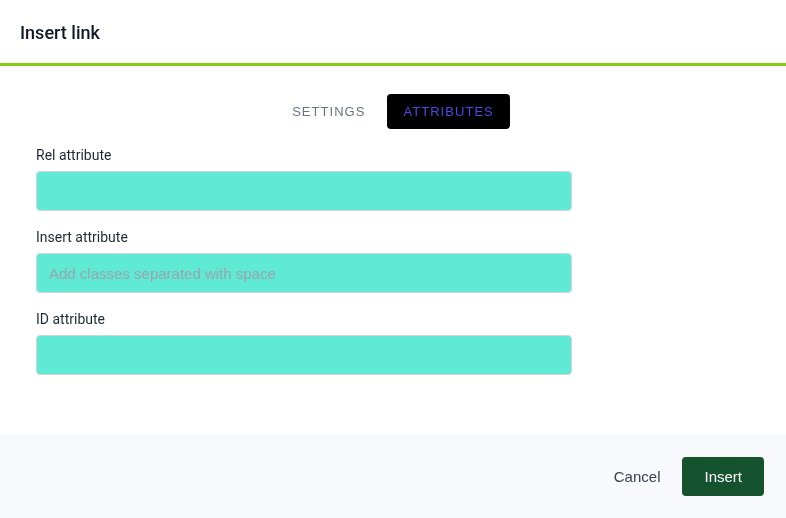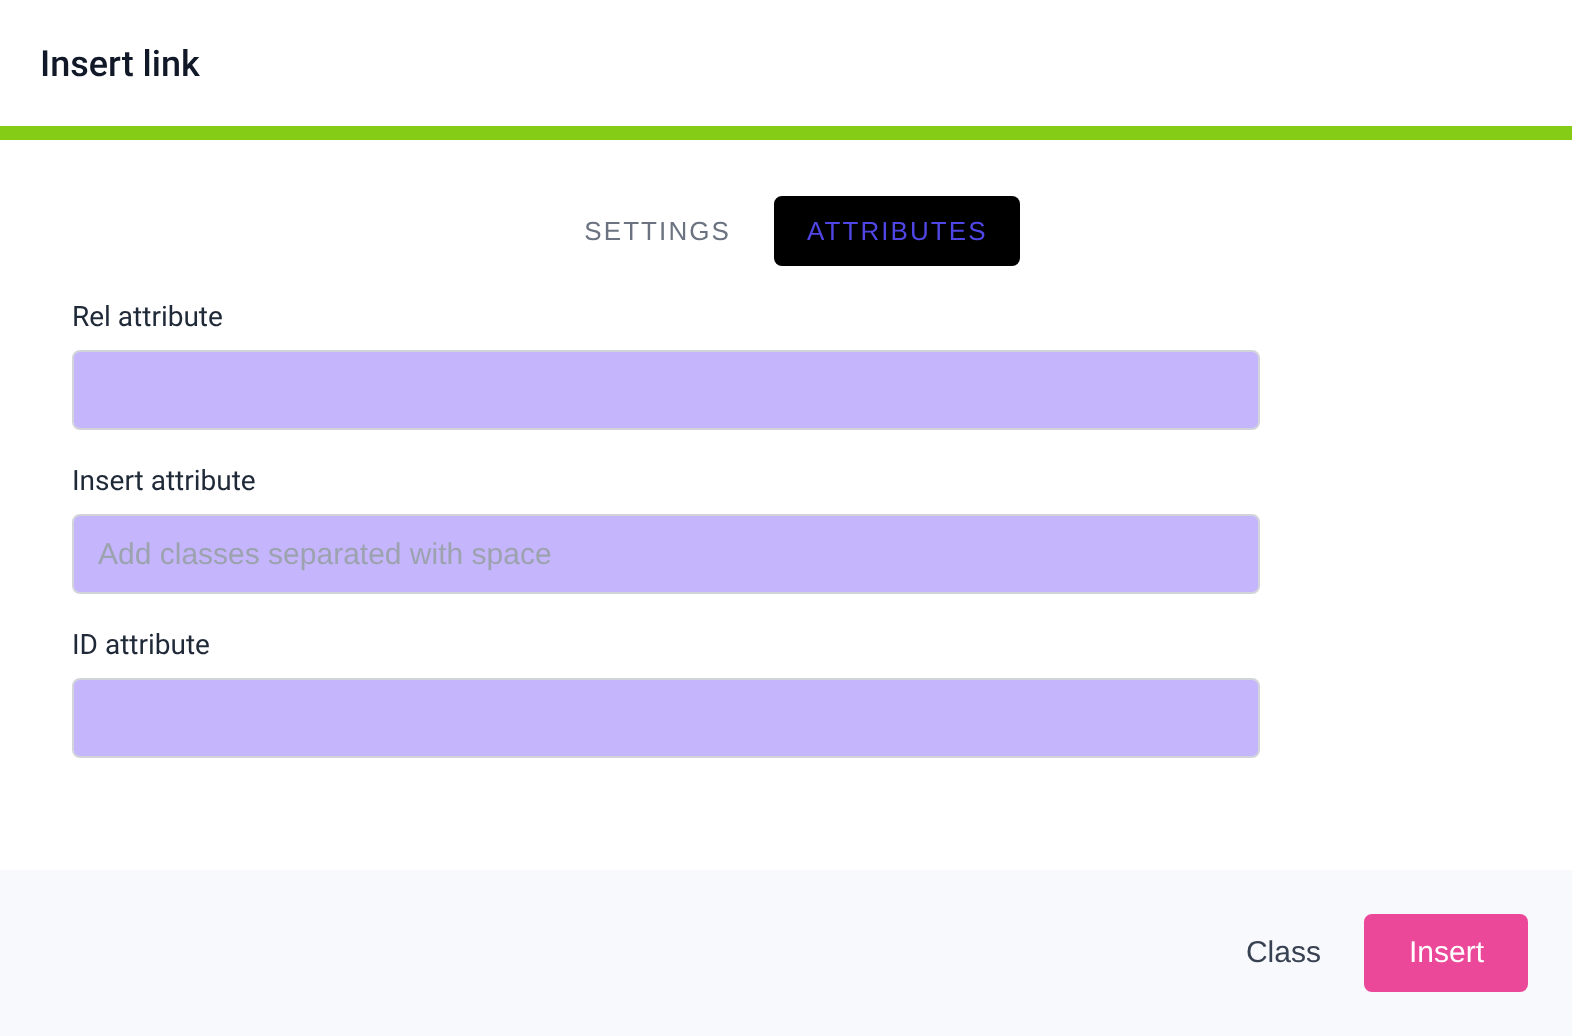--- a/index.html
+++ b/index.html
@@ -11,21 +11,21 @@
       font-family: -apple-system, BlinkMacSystemFont, "Segoe UI", Roboto, Helvetica, Arial, sans-serif;
       background: #ffffff;
       color: #1a1a2e;
       width: 786px;
       height: 518px;
       overflow: hidden;
       position: relative;
     }
     .dialog-header {
       padding: 22px 20px 20px 20px;
-      border-bottom: 7px solid #84cc16;
+      border-bottom: 3px solid #84cc16;
     }
     .dialog-title {
       font-size: 18px;
       font-weight: 500;
       color: #111827;
     }
     .tabs-row {
       display: flex;
       gap: 6px;
       padding: 16px 20px 0 20px;
@@ -55,26 +55,26 @@
       margin-bottom: 18px;
     }
     .field-label {
       display: block;
       font-size: 14px;
       color: #1f2937;
       margin-bottom: 8px;
       font-weight: 400;
     }
     .text-input {
-      width: 594px;
+      width: 536px;
       height: 40px;
       padding: 8px 12px;
       font-size: 15px;
       color: #1f2937;
-      background: #c4b5fd;
+      background: #5eead4;
       border: 1px solid #d1d5db;
       border-radius: 4px;
       outline: none;
     }
     .text-input::placeholder {
       color: #9ca3af;
     }
     .dialog-footer {
       position: absolute;
       bottom: 0;
@@ -89,21 +89,21 @@
     }
     .btn-cancel {
       background: transparent;
       border: none;
       color: #374151;
       font-size: 15px;
       cursor: pointer;
       padding: 8px 4px;
     }
     .btn-primary {
-      background: #ec4899;
+      background: #14532d;
       color: #ffffff;
       border: none;
       font-size: 15px;
       font-weight: 500;
       padding: 11px 22px;
       border-radius: 4px;
       cursor: pointer;
     }
   </style>
 </head>
@@ -131,15 +131,15 @@
   </div>
 
   <div class="field-group">
     <label class="field-label">ID attribute</label>
     <input type="text" class="text-input" placeholder="" style="">
   </div>
 
 </div>
 
 <div class="dialog-footer">
-  <button class="btn-cancel">Class</button>
+  <button class="btn-cancel">Cancel</button>
   <button class="btn-primary">Insert</button>
 </div>
 
 </body></html>

